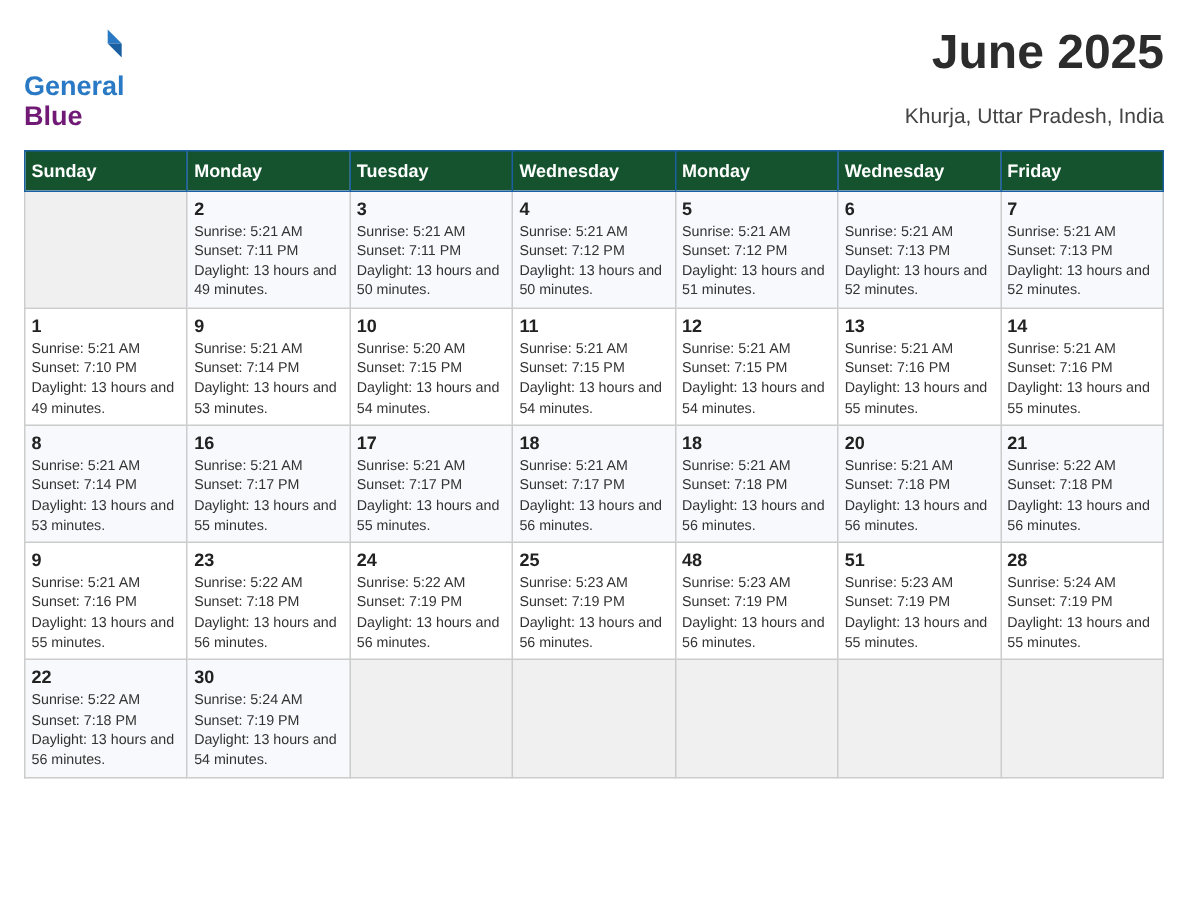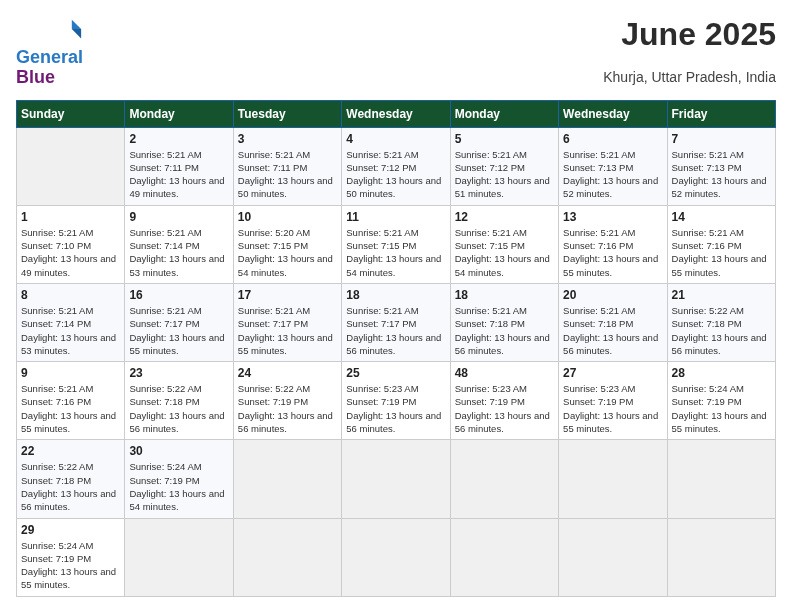--- a/index.html
+++ b/index.html
@@ -224,49 +224,37 @@
         </td>
         <td>
           <span class="day-num">25</span>
           <div class="day-info">Sunrise: 5:23 AM<br>Sunset: 7:19 PM<br>Daylight: 13 hours and 56 minutes.</div>
         </td>
         <td>
           <span class="day-num">48</span>
           <div class="day-info">Sunrise: 5:23 AM<br>Sunset: 7:19 PM<br>Daylight: 13 hours and 56 minutes.</div>
         </td>
         <td>
-          <span class="day-num">27</span>
+          <span class="day-num">51</span>
           <div class="day-info">Sunrise: 5:23 AM<br>Sunset: 7:19 PM<br>Daylight: 13 hours and 55 minutes.</div>
         </td>
         <td>
           <span class="day-num">28</span>
           <div class="day-info">Sunrise: 5:24 AM<br>Sunset: 7:19 PM<br>Daylight: 13 hours and 55 minutes.</div>
         </td>
       </tr>
       <tr>
         <td>
           <span class="day-num">22</span>
           <div class="day-info">Sunrise: 5:22 AM<br>Sunset: 7:18 PM<br>Daylight: 13 hours and 56 minutes.</div>
         </td>
         <td>
           <span class="day-num">30</span>
           <div class="day-info">Sunrise: 5:24 AM<br>Sunset: 7:19 PM<br>Daylight: 13 hours and 54 minutes.</div>
         </td>
-        <td class="empty-cell"></td>
-        <td class="empty-cell"></td>
-        <td class="empty-cell"></td>
-        <td class="empty-cell"></td>
-        <td class="empty-cell"></td>
-      </tr>
-      <tr>
-        <td>
-          <span class="day-num">29</span>
-          <div class="day-info">Sunrise: 5:24 AM<br>Sunset: 7:19 PM<br>Daylight: 13 hours and 55 minutes.</div>
-        </td>
-        <td class="empty-cell"></td>
         <td class="empty-cell"></td>
         <td class="empty-cell"></td>
         <td class="empty-cell"></td>
         <td class="empty-cell"></td>
         <td class="empty-cell"></td>
       </tr>
     </tbody>
 </table>
 
 </body></html>

